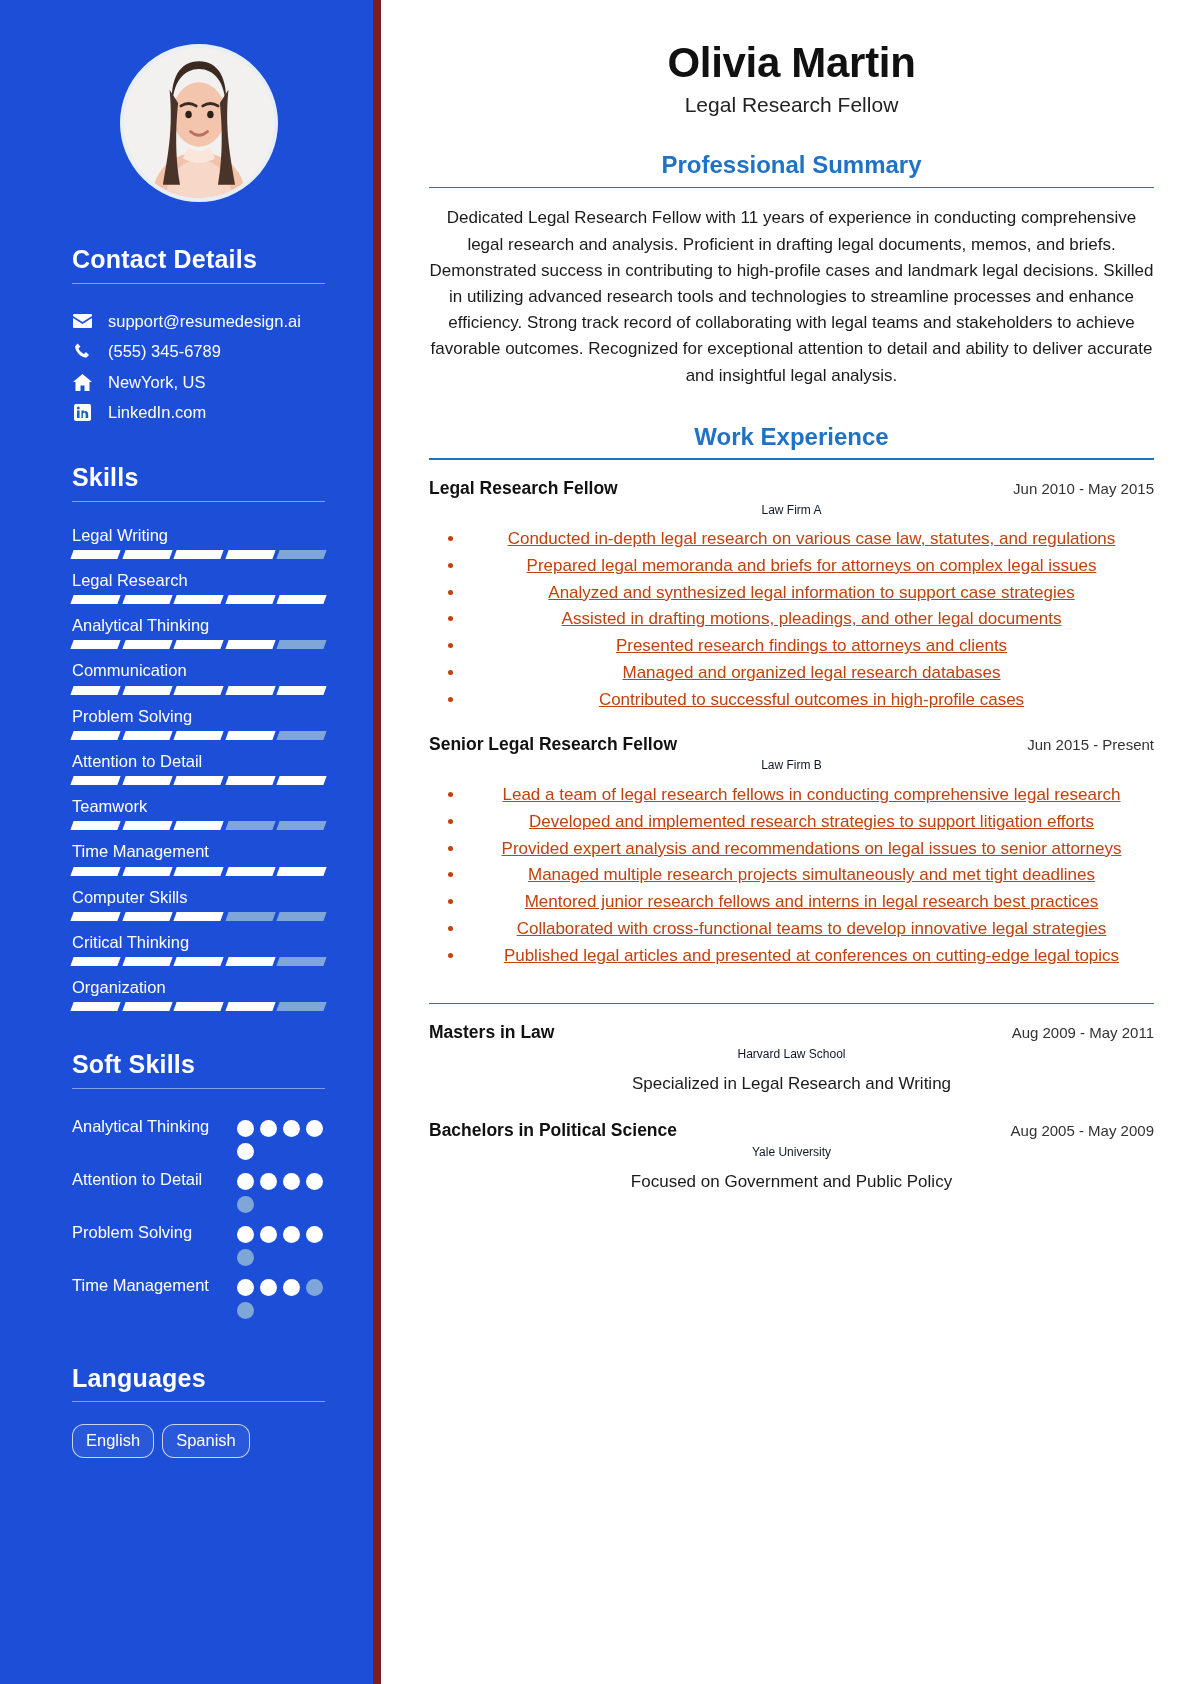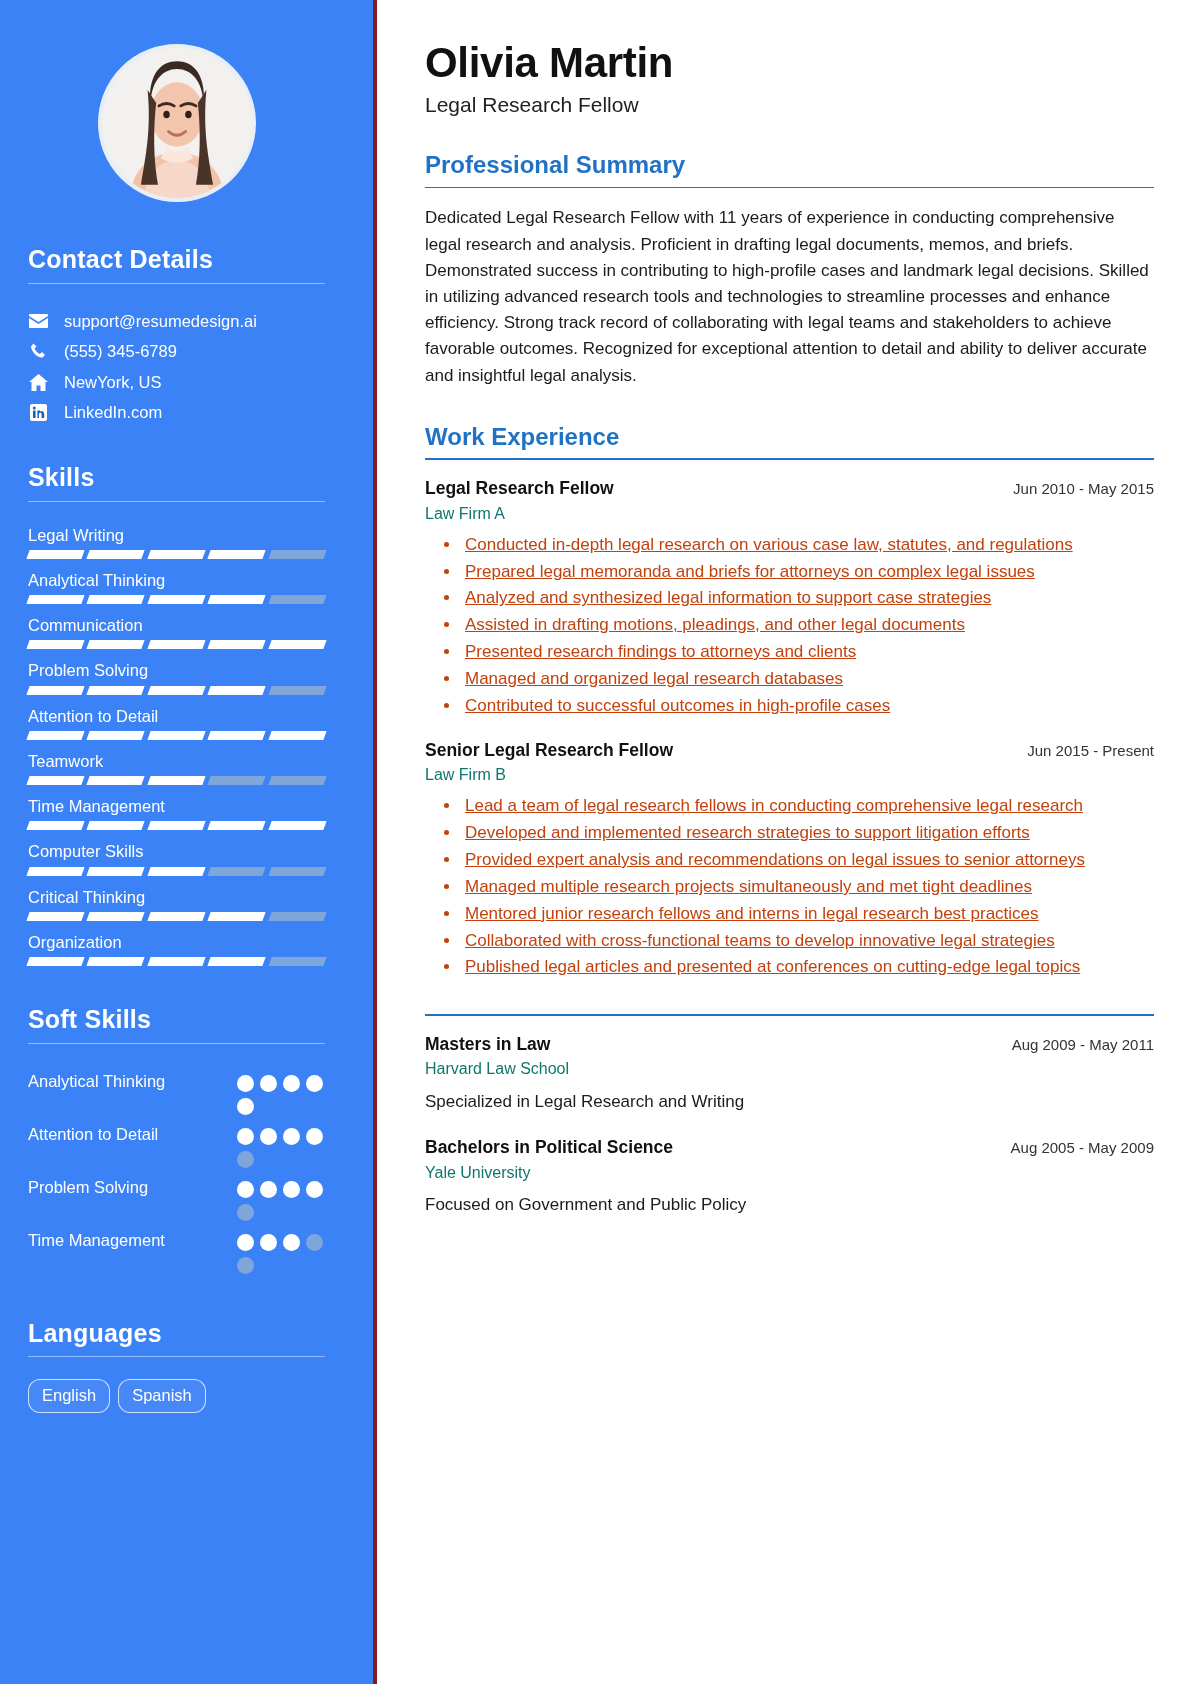--- a/index.html
+++ b/index.html
@@ -6,23 +6,23 @@
   html, body {
     width: 1200px; height: 1684px;
     font-family: "Liberation Sans", sans-serif;
     background: #ffffff;
   }
   .page { display: flex; width: 1200px; height: 1684px; background: #fff; }
 
   
   .sidebar {
     width: 373px;
-    background: #3b82f6;
+    background: #1d4ed8;
     color: #ffffff;
-    padding: 44px 48px 0 28px;
+    padding: 44px 48px 0 72px;
     flex-shrink: 0;
     overflow: hidden;
   }
   .avatar-wrap { display: flex; justify-content: center; margin-bottom: 44px; }
   .avatar {
     width: 158px; height: 158px; border-radius: 50%;
     border: 4px solid #e8eef5;
     background: #f2f0ee;
     overflow: hidden; position: relative;
   }
@@ -75,43 +75,44 @@
     border-radius: 12px;
     padding: 6px 13px;
     font-size: 16.5px; line-height: 1.2;
     background: rgba(255,255,255,.06);
   }
 
   
   .main {
     flex: 1;
     padding: 40px 46px 0 48px;
-    border-left: 4px solid #7f1d1d;
+    border-left: 8px solid #7f1d1d;
     min-width: 0;
+    text-align: center;
   }
   .name {
     font-size: 42px; font-weight: bold; color: #111; line-height: 1.1;
     letter-spacing: -.3px;
   }
   .role { font-size: 21px; color: #222; margin-top: 6px; line-height: 1.2; }
 
   .section { margin-top: 34px; }
   .section-title {
     color: #1f72c4; font-size: 24px; font-weight: bold; line-height: 1.15;
     padding-bottom: 8px;
   }
   .section-rule { height: 1.5px; background: #1f72c4; margin-bottom: 17px; }
 
   .summary { font-size: 17px; line-height: 1.54; color: #1b1b1b; }
 
   .entry { margin-bottom: 20px; }
   .entry-head { display: flex; justify-content: space-between; align-items: baseline; gap: 18px; }
   .entry-title { font-size: 17.5px; font-weight: bold; color: #111; line-height: 1.3; }
   .entry-date { font-size: 15px; color: #333; white-space: nowrap; }
-  .entry-sub { font-size: 16px; color: #0f766e; line-height: 1.45; margin-top: 2px; }
+  .entry-sub { font-size: 12px; color: #0f172a; line-height: 1.45; margin-top: 2px; }
   .entry-note { font-size: 17px; color: #1b1b1b; line-height: 1.45; margin-top: 9px; }
 
   .bullets { margin: 7px 0 0 0; padding-left: 36px; }
   .bullets li {
     font-size: 17px; line-height: 1.52; color: #c2410c;
     margin-bottom: 1px; padding-left: 4px; text-decoration: underline;
   }
 
   .edu-entry { margin-bottom: 22px; }
 </style>
@@ -206,20 +207,30 @@
             <div class="skill-name">Legal Writing</div>
             <div class="skill-bar">
               <span class="seg"></span>
               <span class="seg"></span>
               <span class="seg"></span>
               <span class="seg"></span>
               <span class="seg off"></span>
             </div>
           </div>
           <div class="skill">
+            <div class="skill-name">Legal Research</div>
+            <div class="skill-bar">
+              <span class="seg"></span>
+              <span class="seg"></span>
+              <span class="seg"></span>
+              <span class="seg"></span>
+              <span class="seg"></span>
+            </div>
+          </div>
+          <div class="skill">
             <div class="skill-name">Analytical Thinking</div>
             <div class="skill-bar">
               <span class="seg"></span>
               <span class="seg"></span>
               <span class="seg"></span>
               <span class="seg"></span>
               <span class="seg off"></span>
             </div>
           </div>
           <div class="skill">

